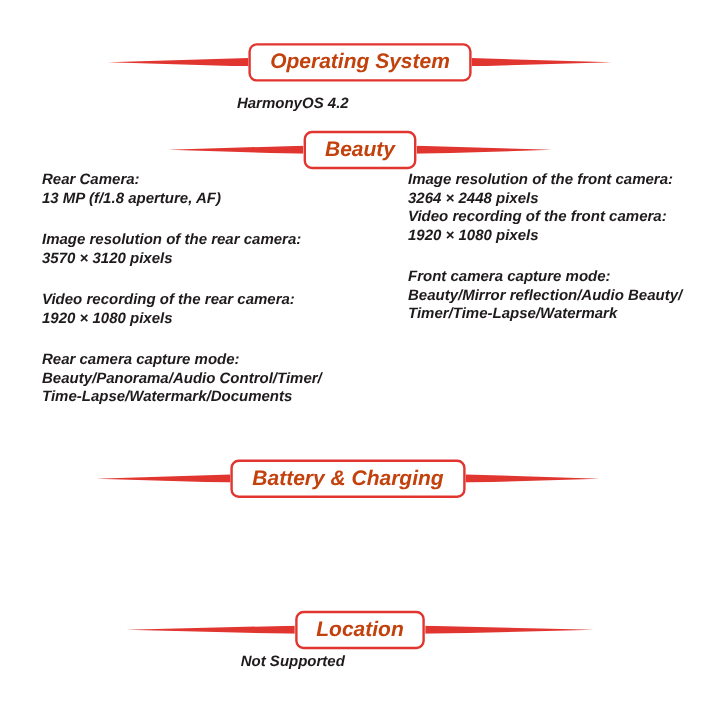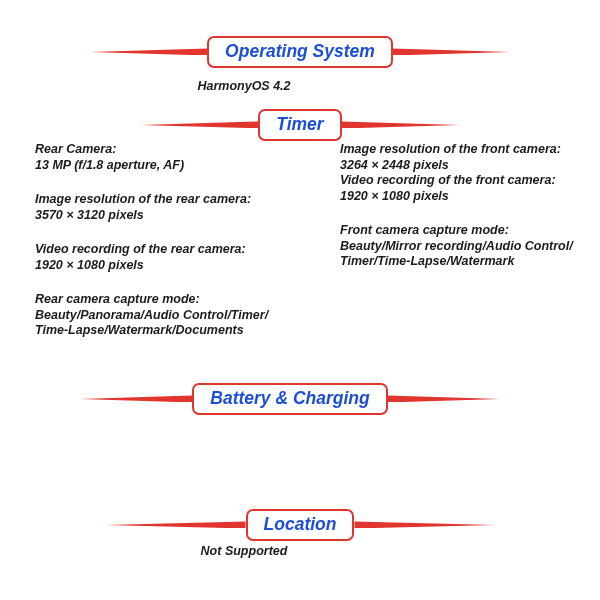--- a/index.html
+++ b/index.html
@@ -27,21 +27,21 @@
   .hline.left  { clip-path: polygon(0 50%, 100% 0, 100% 100%); }
   .hline.right { clip-path: polygon(0 0, 100% 50%, 0 100%); }
   .header-box {
     border: 2.5px solid var(--accent, #e13530);
     border-radius: 7px;
     padding: 2px 16px 3px 16px;
     font-size: 17.5px;
     line-height: 1.3;
     white-space: nowrap;
     background: #ffffff;
-    color: #1d4ed8;
+    color: #c2410c;
   }
   .spec {
     font-size: 12.5px;
     line-height: 15.5px;
     white-space: pre-line;
   }
   .spec-group { margin-bottom: 19px; }
   .center-text {
     position: absolute;
     left: 0;
@@ -81,21 +81,21 @@
     <div class="header-box">
       <span>Operating System</span>
     </div>
     <div class="hline right"></div>
   </div>
   <div class="center-text spec os-value">HarmonyOS 4.2</div>
 
   <div class="header-row row-camera">
     <div class="hline left"></div>
     <div class="header-box">
-      <span>Timer</span>
+      <span>Beauty</span>
     </div>
     <div class="hline right"></div>
   </div>
 
   <div class="camera-cols">
     <div class="cam-col-left">
       <div class="spec spec-group">Rear Camera:
 13 MP (f/1.8 aperture, AF)</div>
       <div class="spec spec-group">Image resolution of the rear camera:
 3570 × 3120  pixels</div>
@@ -104,21 +104,21 @@
       <div class="spec spec-group">Rear camera capture mode:
 Beauty/Panorama/Audio Control/Timer/
 Time-Lapse/Watermark/Documents</div>
     </div>
     <div class="cam-col-right">
       <div class="spec spec-group">Image resolution of the front camera:
 3264 × 2448 pixels
 Video recording of the front camera:
 1920 × 1080 pixels</div>
       <div class="spec spec-group">Front camera capture mode:
-Beauty/Mirror recording/Audio Control/
+Beauty/Mirror reflection/Audio Beauty/
 Timer/Time-Lapse/Watermark</div>
     </div>
   </div>
 
   <div class="header-row row-battery">
     <div class="hline left"></div>
     <div class="header-box">
       <span>Battery &amp; Charging</span>
     </div>
     <div class="hline right"></div>

